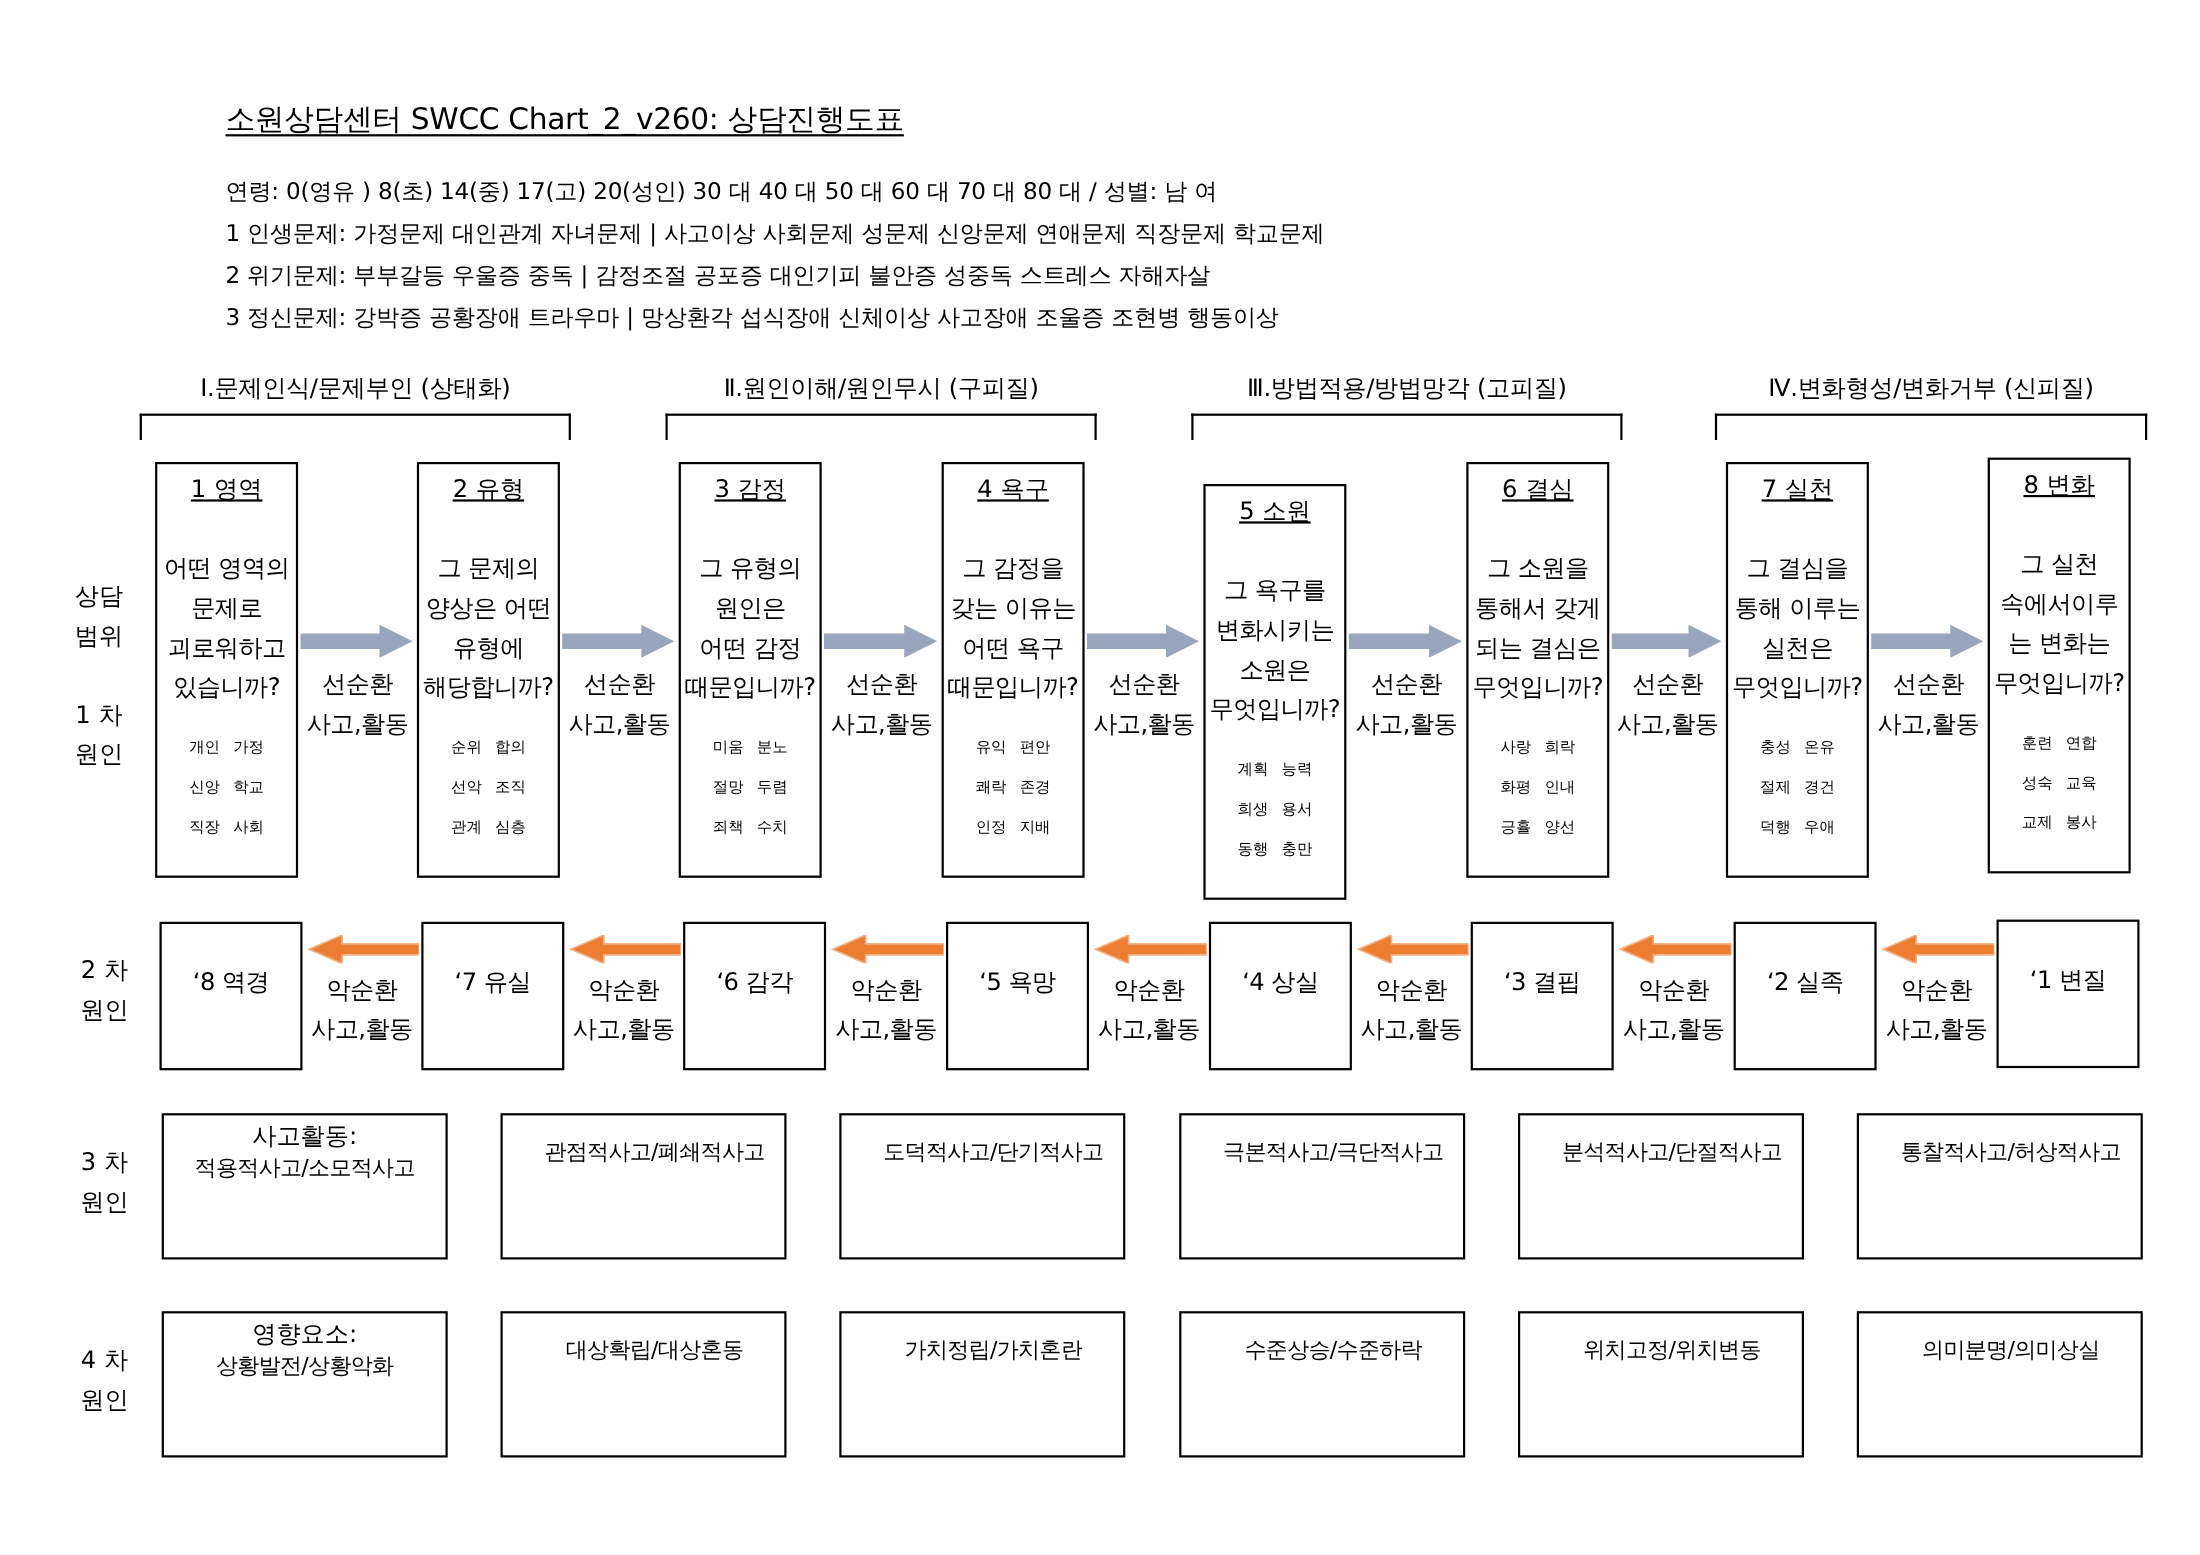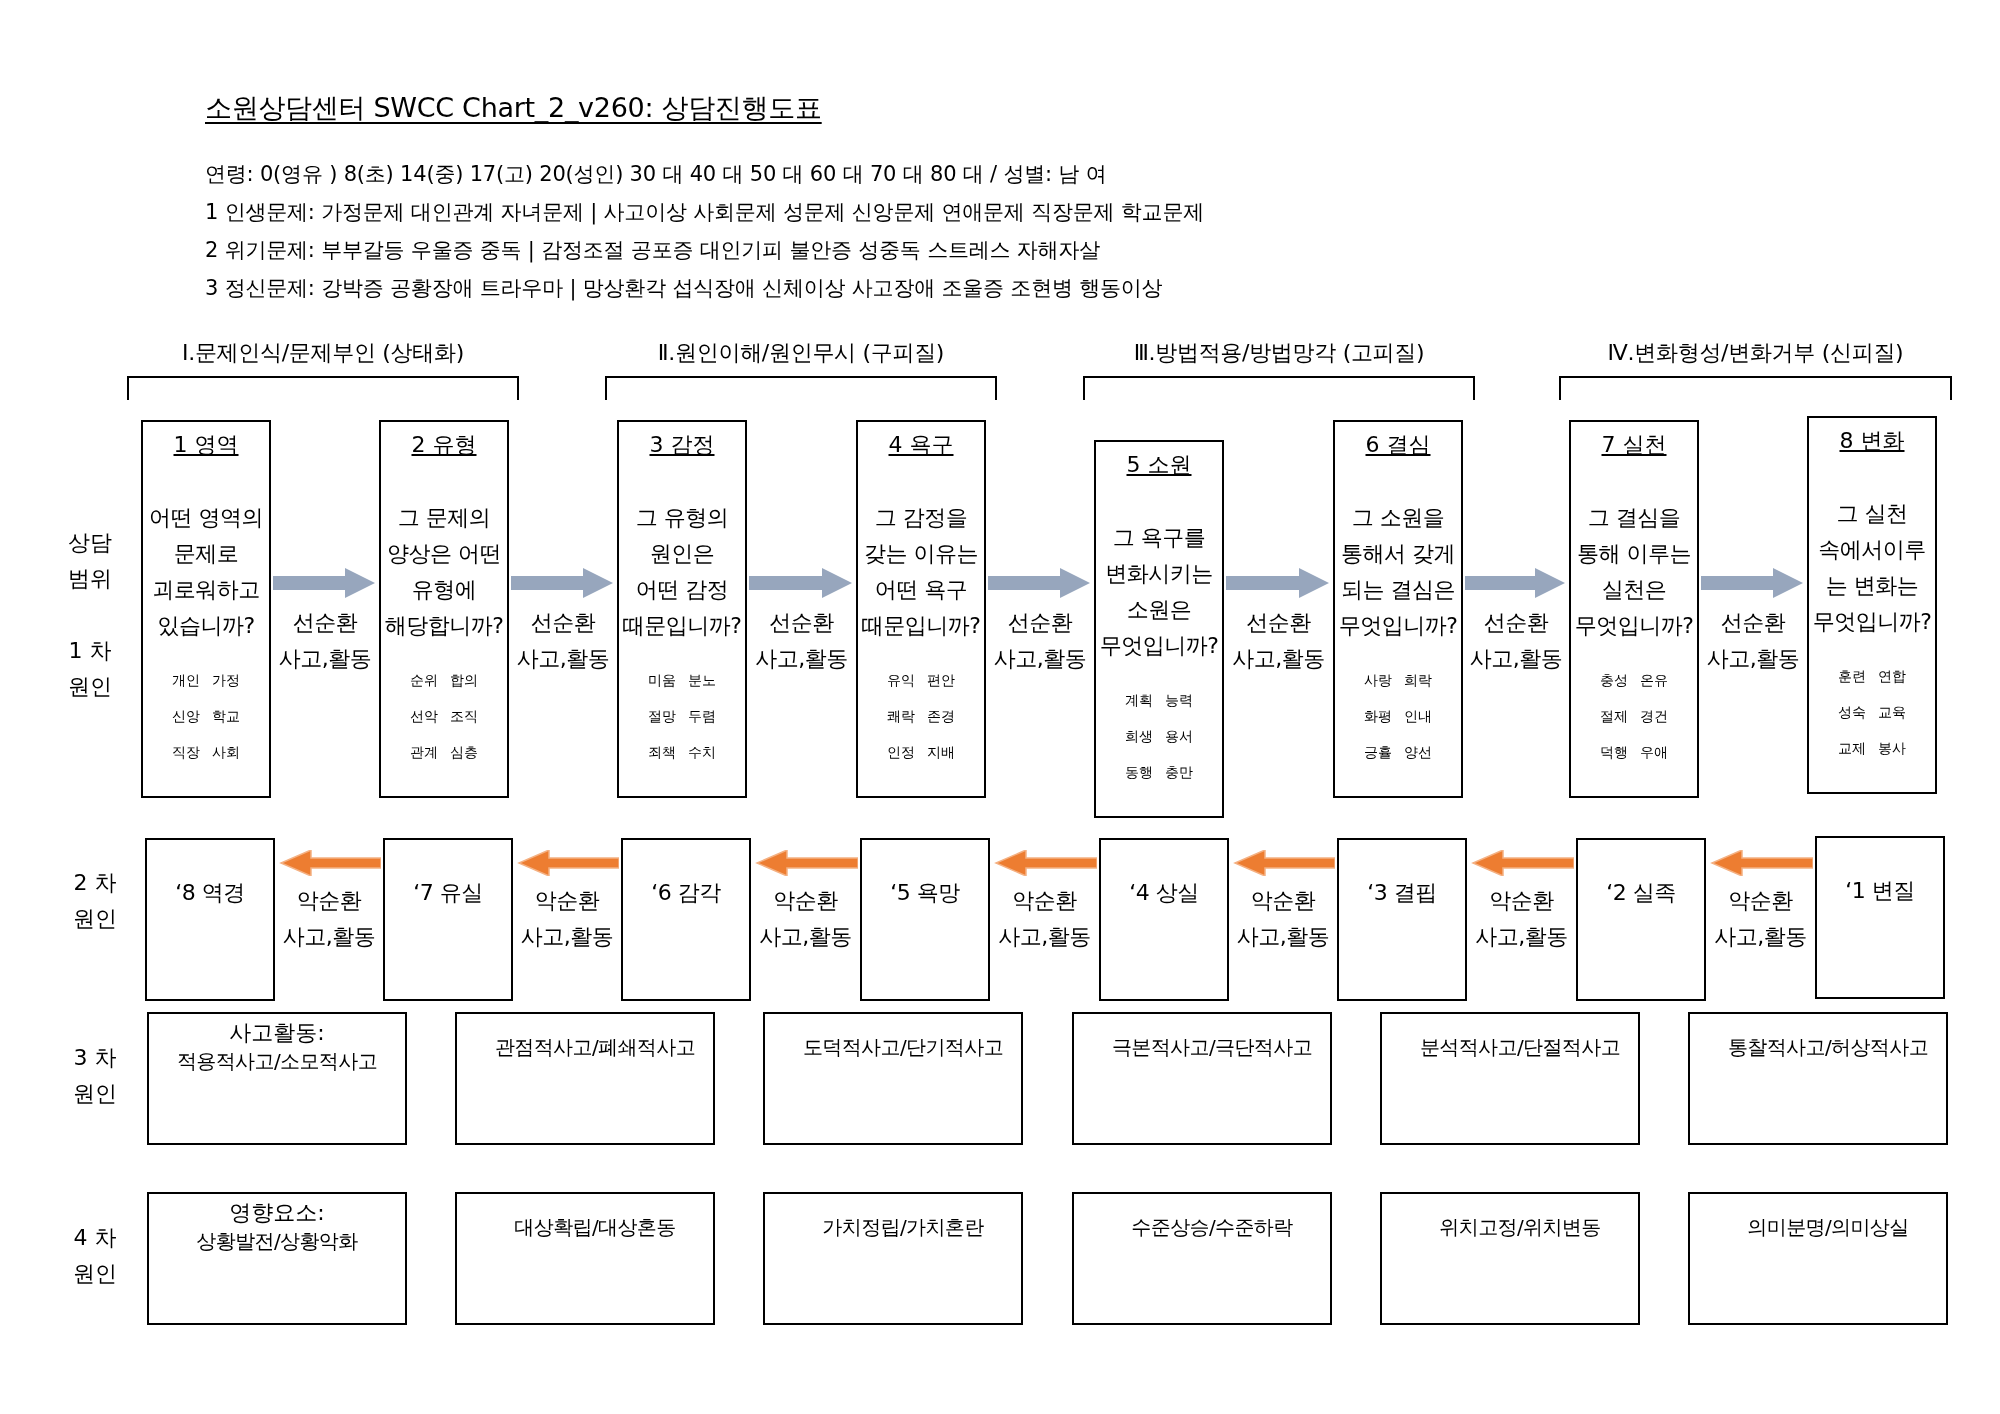--- a/index.html
+++ b/index.html
@@ -12,21 +12,21 @@
   .bracket { border:2px solid #000; border-bottom:none; height:24px; box-sizing:border-box; }
   .rowlabel { font-size:22px; text-align:center; line-height:36px; width:60px; }
   .box { border:2.5px solid #000; box-sizing:border-box; background:#fff; text-align:center; }
   .b1 { width:130px; height:378px; }
   .b1 .head { font-size:22px; margin-top:8px; height:36px;text-decoration:underline; }
   .b1 .q { font-size:22px; line-height:36px; margin-top:34px; white-space:nowrap; letter-spacing:-0.5px; }
   .b1 .kw { font-size:14px; line-height:36px; margin-top:18px; white-space:nowrap; }
   .b1 .kw span { display:inline-block; margin:0 6px; }
   .cyc { font-size:22px; line-height:36px; text-align:center; white-space:nowrap; letter-spacing:-0.5px; width:100px; }
   .arrow { position:absolute; }
-  .b2 { width:130px; height:163px; }
+  .b2 { width:130px; height:135px; }
   .b2 .head { font-size:22px; margin-top:38px; white-space:nowrap; letter-spacing:-0.5px; }
   .b3 { width:260px; height:133px; }
   .b3 .pre { font-size:22px; margin-top:4px; height:30px; }
   .b3 .main { font-size:20px; white-space:nowrap; letter-spacing:-0.6px; }
   .b3 .main.nopre { margin-top:20px;padding-left:20px; }
 </style>
 </head>
 <body>
 
 <div class="abs title">소원상담센터 SWCC  Chart_2_v260: 상담진행도표</div>

